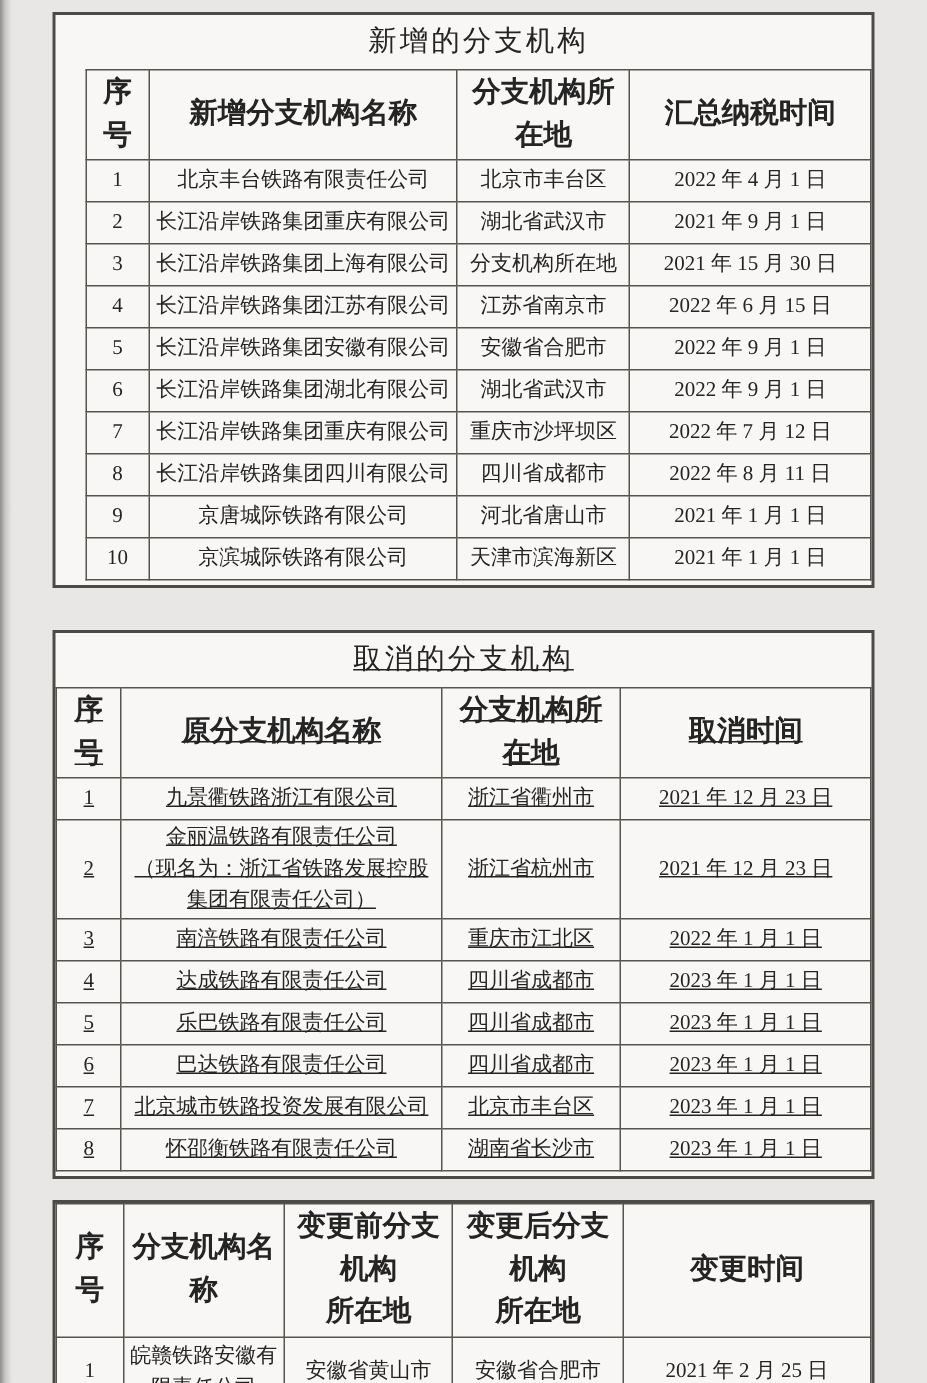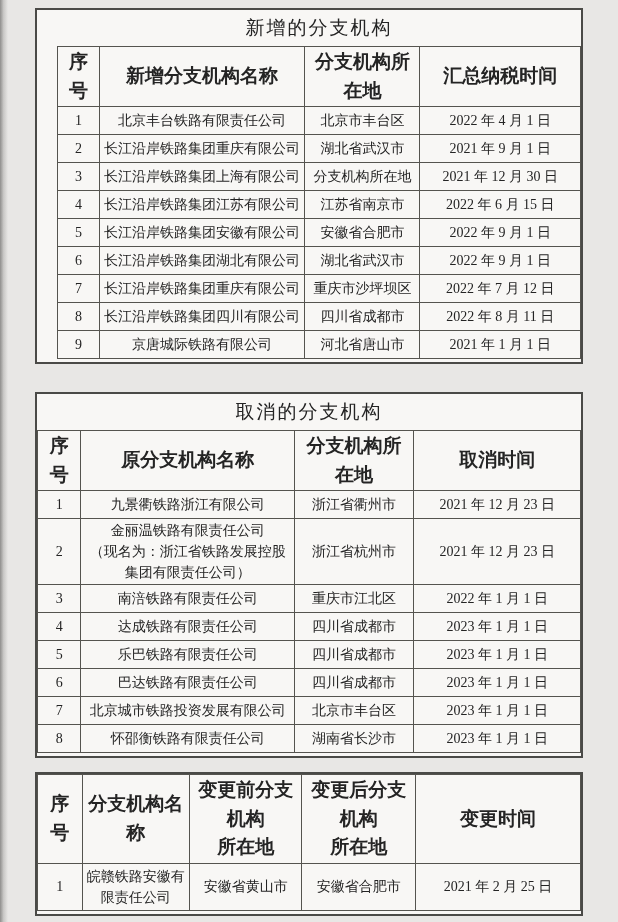--- a/index.html
+++ b/index.html
@@ -93,21 +93,21 @@
             <tr>
               <td>2</td>
               <td>长江沿岸铁路集团重庆有限公司</td>
               <td>湖北省武汉市</td>
               <td>2021 年 9 月 1 日</td>
             </tr>
             <tr>
               <td>3</td>
               <td>长江沿岸铁路集团上海有限公司</td>
               <td>分支机构所在地</td>
-              <td>2021 年 12 月 30 日</td>
+              <td>2021 年 15 月 30 日</td>
             </tr>
             <tr>
               <td>4</td>
               <td>长江沿岸铁路集团江苏有限公司</td>
               <td>江苏省南京市</td>
               <td>2022 年 6 月 15 日</td>
             </tr>
             <tr>
               <td>5</td>
               <td>长江沿岸铁路集团安徽有限公司</td>
@@ -131,24 +131,30 @@
               <td>长江沿岸铁路集团四川有限公司</td>
               <td>四川省成都市</td>
               <td>2022 年 8 月 11 日</td>
             </tr>
             <tr>
               <td>9</td>
               <td>京唐城际铁路有限公司</td>
               <td>河北省唐山市</td>
               <td>2021 年 1 月 1 日</td>
             </tr>
+            <tr>
+              <td>10</td>
+              <td>京滨城际铁路有限公司</td>
+              <td>天津市滨海新区</td>
+              <td>2021 年 1 月 1 日</td>
+            </tr>
           </tbody>
         </table>
       </section>
-    <section class="tbl-frame gap-sm t2" style="background: rgb(248, 247, 245); border-color: rgb(74, 74, 71);">
+    <section class="tbl-frame gap-sm t2" style="background: rgb(248, 247, 245); border-color: rgb(74, 74, 71); text-decoration: underline;">
         <table>
           <colgroup>
             <col style="width: 8%;">
             <col style="width: 39.3%;">
             <col style="width: 22%;">
             <col style="width: 30.7%;">
           </colgroup>
           <thead>
             <tr class="title-row">
               <td colspan="4">取消的分支机构</td>

